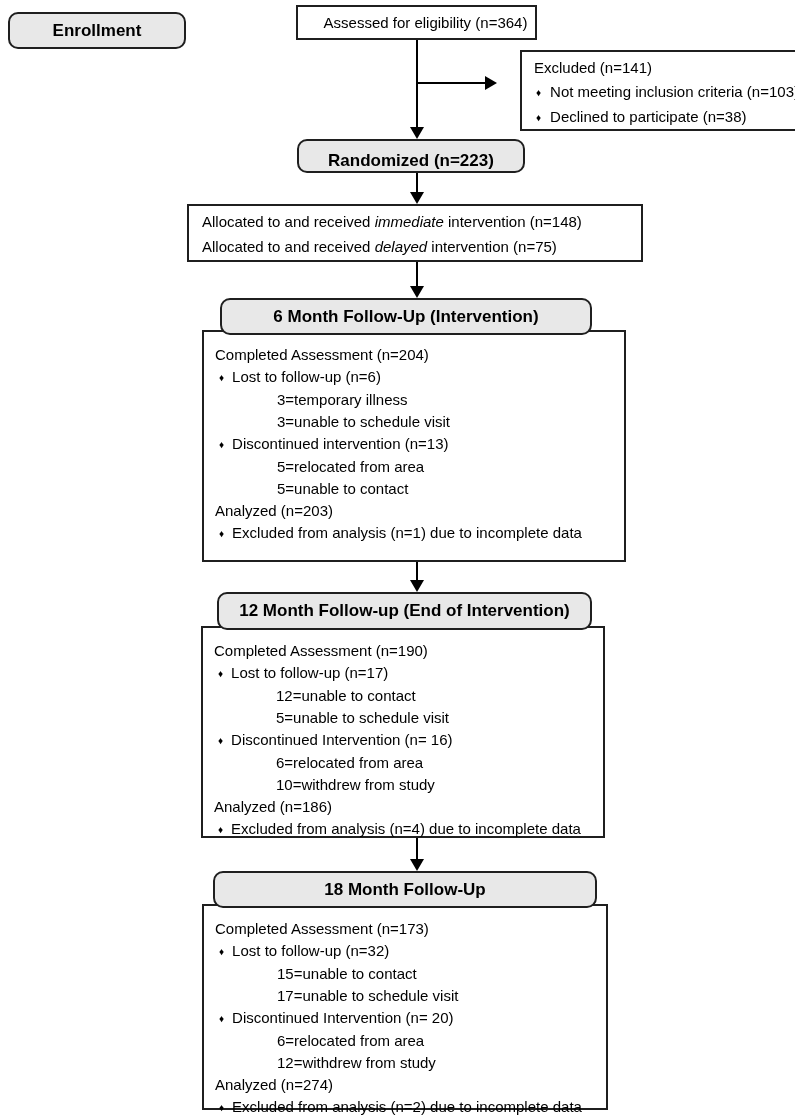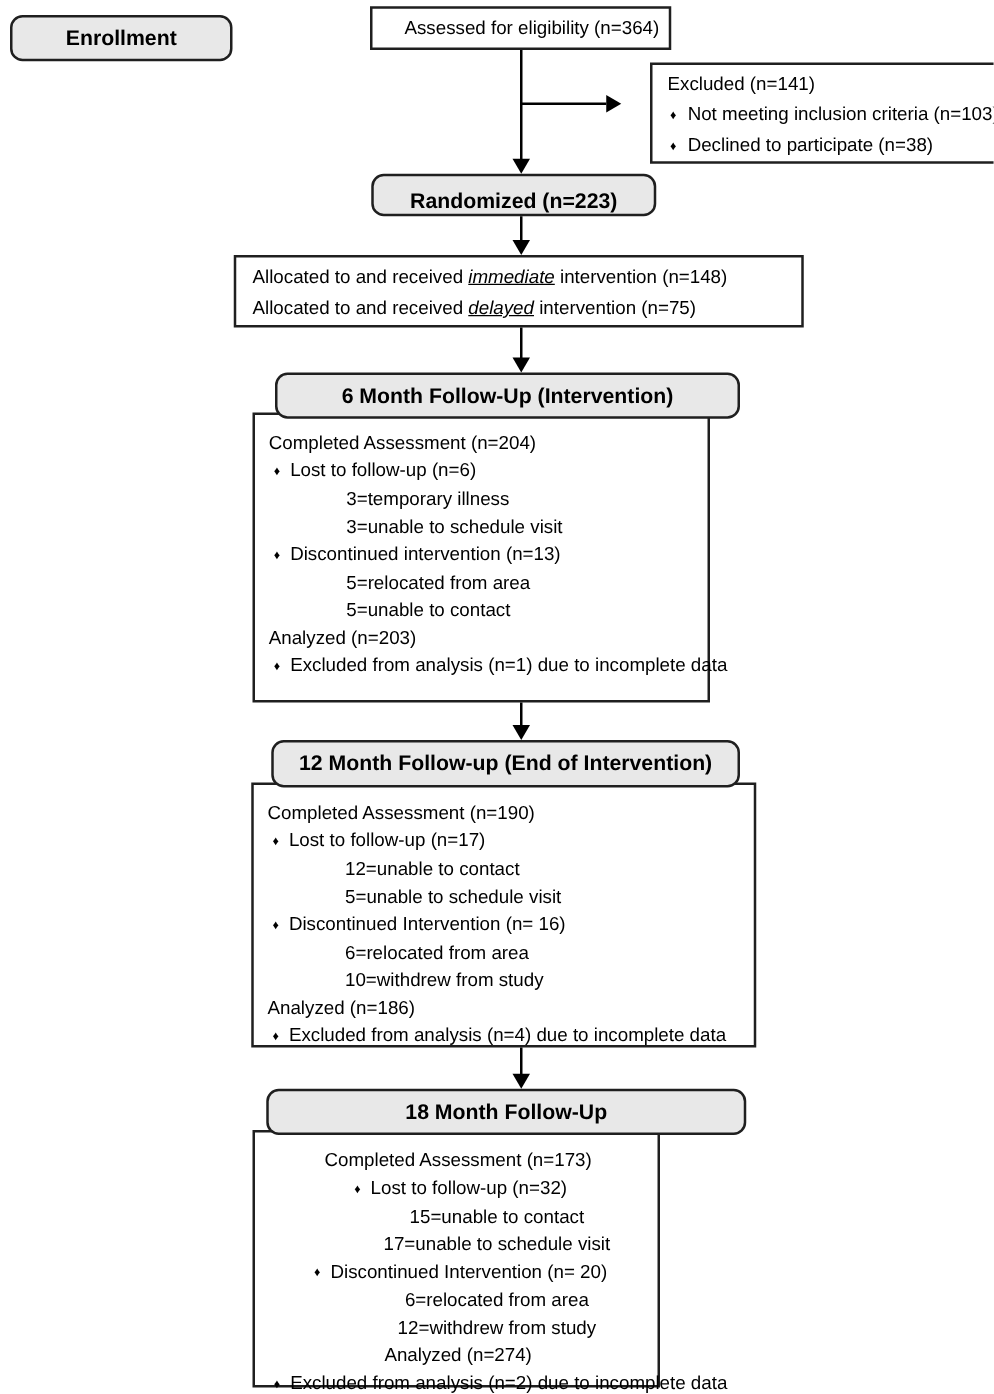--- a/index.html
+++ b/index.html
@@ -31,21 +31,21 @@
   .plainbox{display:flex;align-items:center;justify-content:center;font-size:15px;padding-left:18px;}
   .textblock{font-size:15px;}
   .excluded-content{padding:4px 8px 0 12px;line-height:24px;}
   .alloc-content{padding:3px 8px 0 13px;line-height:25px;}
   .fu-main{z-index:1;}
   .fu-content{font-size:15px;line-height:22px;padding:12px 8px 0 11px;}
   .line{white-space:nowrap;}
   .line.sub{padding-left:62px;}
   .diamond{font-size:10px;margin:0 8px 0 4px;vertical-align:1px;}
   .excluded-content .diamond{margin:0 9px 0 2px;}
-  i{font-style:italic;text-decoration:underline;}
+  i{font-style:italic;}
   .vline{position:absolute;width:2px;background:#000;z-index:2;}
   .hline{position:absolute;height:2px;background:#000;z-index:2;}
   .arrow-down{
     position:absolute;width:0;height:0;z-index:2;
     border-left:7px solid transparent;border-right:7px solid transparent;
     border-top:12px solid #000;
   }
   .arrow-right{
     position:absolute;width:0;height:0;z-index:2;
     border-top:7px solid transparent;border-bottom:7px solid transparent;
@@ -89,21 +89,21 @@
   <div class="line">Allocated to and received <i>immediate</i> intervention (n=148)</div>
       <div class="line">Allocated to and received <i>delayed</i> intervention (n=75)</div>
     </div>
 
   <div class="vline" style="left:416px;top:262px;height:26px;"></div>
   <div class="arrow-down" style="left:410px;top:286px;"></div>
 
   <div class="box rounded" style="left:220px;top:298px;width:372px;height:37px;">
     <span>6 Month Follow-Up (Intervention)</span>
   </div>
-  <div class="box fu-main" style="left:202px;top:330px;width:366px;height:232px;">
+  <div class="box fu-main" style="left:202px;top:330px;width:424px;height:232px;">
     <div class="fu-content">
         <div class="line plain">Completed Assessment (n=204)</div>
         <div class="line bullet"><span class="diamond">♦</span><span>Lost to follow-up (n=6)</span></div>
         <div class="line sub">3=temporary illness</div>
         <div class="line sub">3=unable to schedule visit</div>
         <div class="line bullet"><span class="diamond">♦</span><span>Discontinued intervention (n=13)</span></div>
         <div class="line sub">5=relocated from area</div>
         <div class="line sub">5=unable to contact</div>
         <div class="line plain">Analyzed (n=203)</div>
         <div class="line bullet"><span class="diamond">♦</span><span>Excluded from analysis (n=1) due to incomplete data</span></div>
@@ -129,21 +129,21 @@
         <div class="line bullet"><span class="diamond">♦</span><span>Excluded from analysis (n=4) due to incomplete data</span></div>
       </div>
   </div>
 
   <div class="vline" style="left:416px;top:838px;height:22px;"></div>
   <div class="arrow-down" style="left:410px;top:859px;"></div>
 
   <div class="box rounded" style="left:213px;top:871px;width:384px;height:37px;">
     <span>18 Month Follow-Up</span>
   </div>
-  <div class="box fu-main" style="left:202px;top:904px;width:326px;height:206px;text-align:center;">
+  <div class="box fu-main" style="left:202px;top:904px;width:406px;height:206px;">
     <div class="fu-content">
         <div class="line plain">Completed Assessment (n=173)</div>
         <div class="line bullet"><span class="diamond">♦</span><span>Lost to follow-up (n=32)</span></div>
         <div class="line sub">15=unable to contact</div>
         <div class="line sub">17=unable to schedule visit</div>
         <div class="line bullet"><span class="diamond">♦</span><span>Discontinued Intervention (n= 20)</span></div>
         <div class="line sub">6=relocated from area</div>
         <div class="line sub">12=withdrew from study</div>
         <div class="line plain">Analyzed (n=274)</div>
         <div class="line bullet"><span class="diamond">♦</span><span>Excluded from analysis (n=2) due to incomplete data</span></div>

